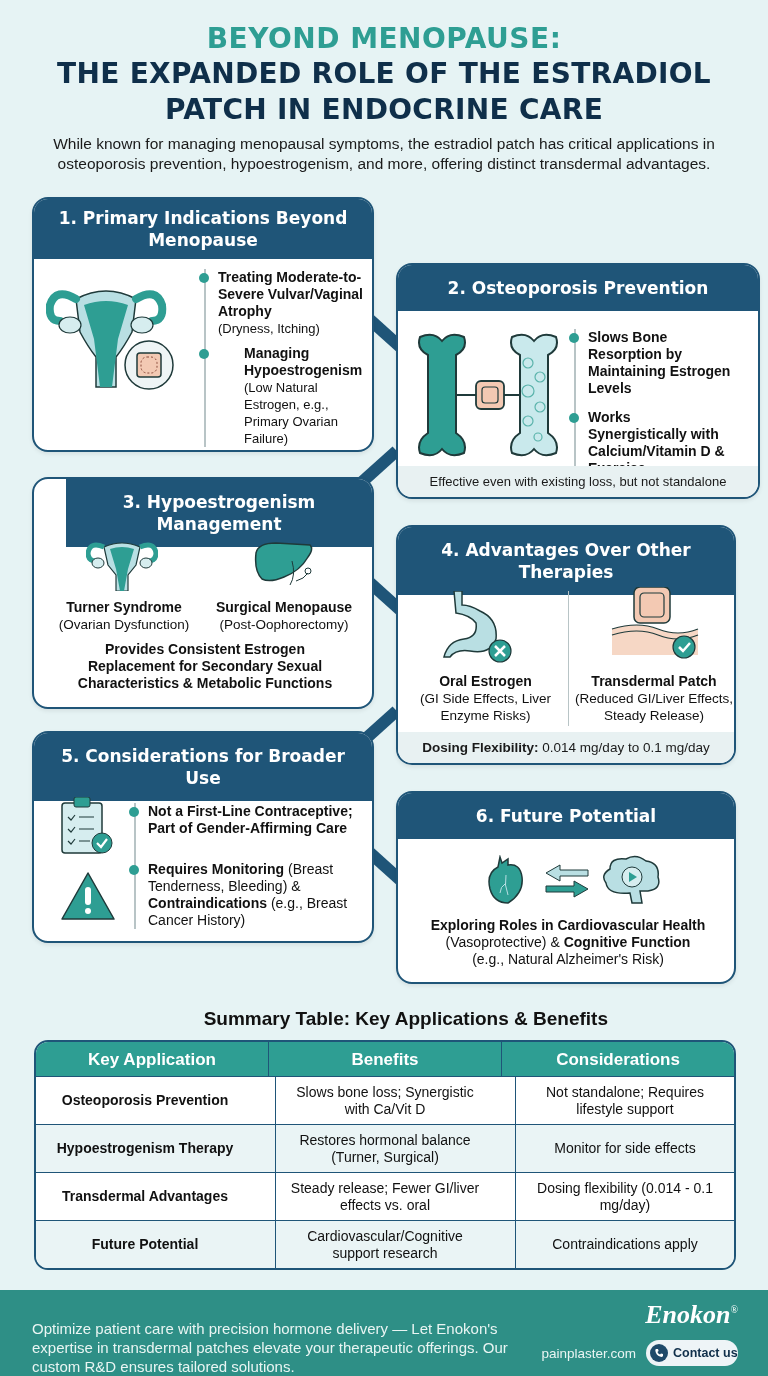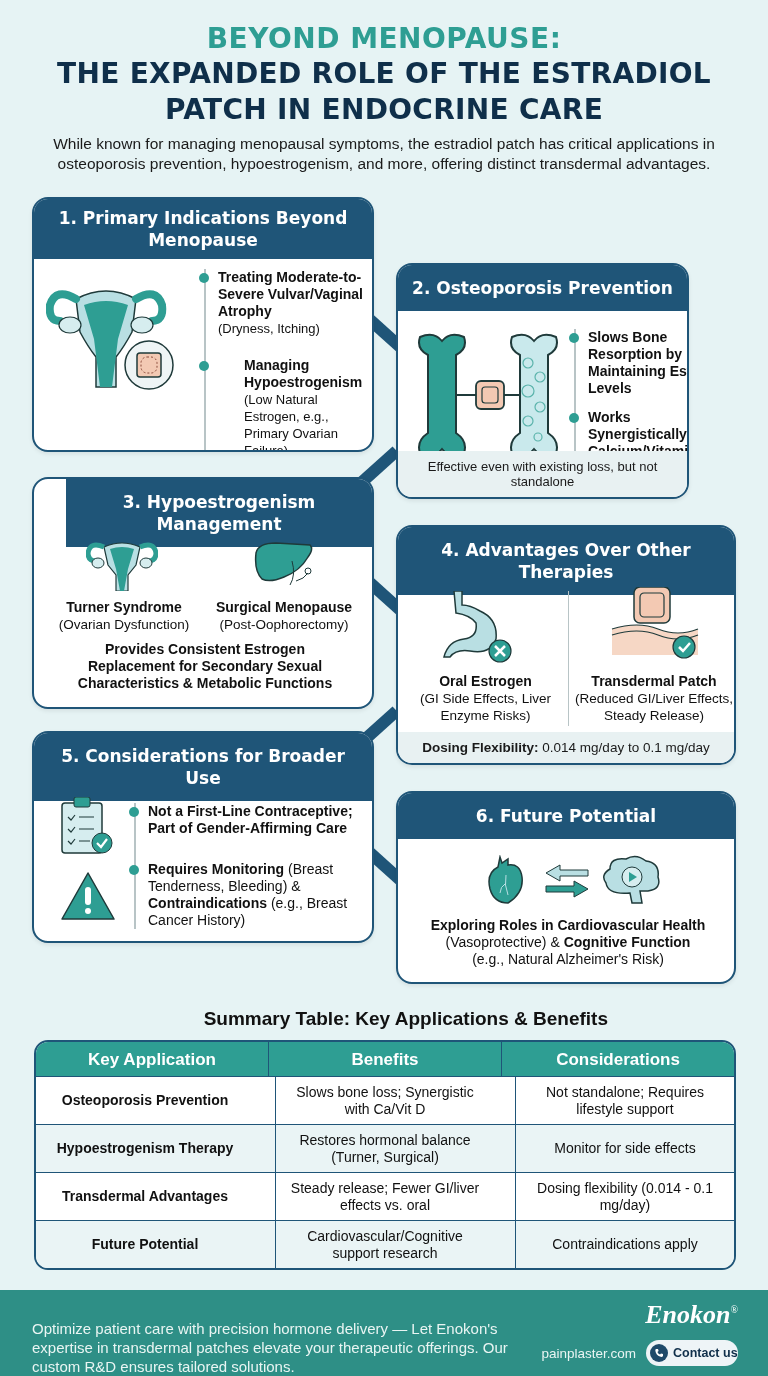--- a/index.html
+++ b/index.html
@@ -100,28 +100,28 @@
     <ellipse cx="96" cy="48" rx="11" ry="8" fill="#d6edef" stroke="#1f3a3a" stroke-width="1.2"></ellipse>
     <circle cx="103" cy="88" r="24" fill="#eef4f5" stroke="#1f3a3a" stroke-width="1.5"></circle>
     <rect x="91" y="76" width="24" height="24" rx="3" fill="#f3c9b3" stroke="#1f3a3a" stroke-width="1.5"></rect>
     <rect x="95" y="80" width="16" height="16" rx="6" fill="none" stroke="#8a4a3a" stroke-width="1" stroke-dasharray="2 2"></rect>
   </svg>
   <div class="bullets" style="left:170px;top:70px;width:165px;">
     <div class="bullet">
       <span class="b">Treating Moderate-to-Severe Vulvar/Vaginal Atrophy</span><br>
       <span class="n" style="font-size:13px">(Dryness, Itching)</span>
     </div>
-    <div class="bullet" style="margin-top:20px;padding-left:38px;">
+    <div class="bullet" style="margin-top:8px;padding-left:38px;">
       <span class="b">Managing Hypoestrogenism</span><br>
       <span class="n" style="font-size:13px">(Low Natural Estrogen, e.g., Primary Ovarian Failure)</span>
     </div>
   </div>
 </div>
 
-<div class="card" style="left:396px;top:263px;width:293px;height:236px;">
+<div class="card" style="left:396px;top:263px;width:364px;height:236px;">
   <div class="card-head" style="padding:12px 10px;">2. Osteoporosis Prevention</div>
   <svg class="icon" style="left:10px;top:68px;" width="160" height="124" viewBox="0 0 160 124">
     <path d="M12 4 Q26 -2 34 8 Q42 -2 56 4 Q60 16 48 22 L48 100 Q60 108 56 120 Q42 126 34 116 Q26 126 12 120 Q8 108 20 100 L20 22 Q8 16 12 4 Z" fill="#2e9e93" stroke="#1f3a3a" stroke-width="2"></path>
     <path d="M104 4 Q118 -2 126 8 Q134 -2 148 4 Q152 16 140 22 L140 100 Q152 108 148 120 Q134 126 126 116 Q118 126 104 120 Q100 108 112 100 L112 22 Q100 16 104 4 Z" fill="#c9e9ec" stroke="#1f3a3a" stroke-width="2"></path>
     <g fill="none" stroke="#5ab3ab" stroke-width="1.2">
       <circle cx="120" cy="30" r="5"></circle>
         <circle cx="132" cy="44" r="5"></circle>
         <circle cx="120" cy="58" r="6"></circle>
         <circle cx="132" cy="74" r="5"></circle>
         <circle cx="120" cy="88" r="5"></circle>

